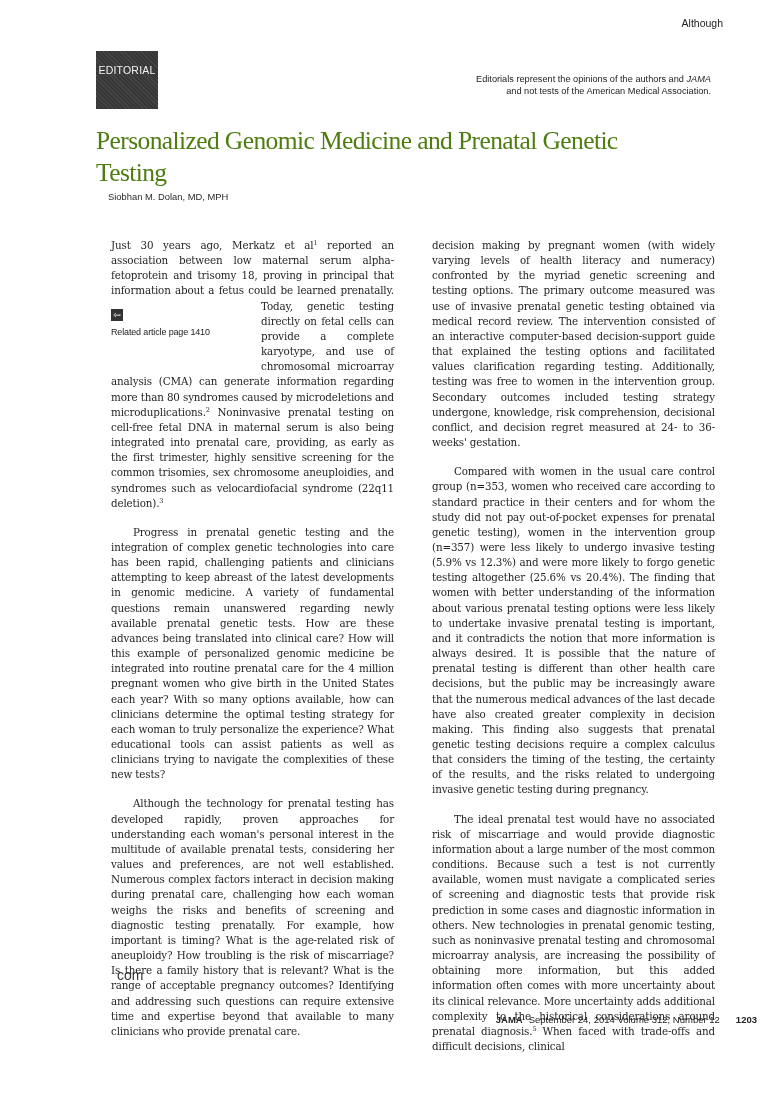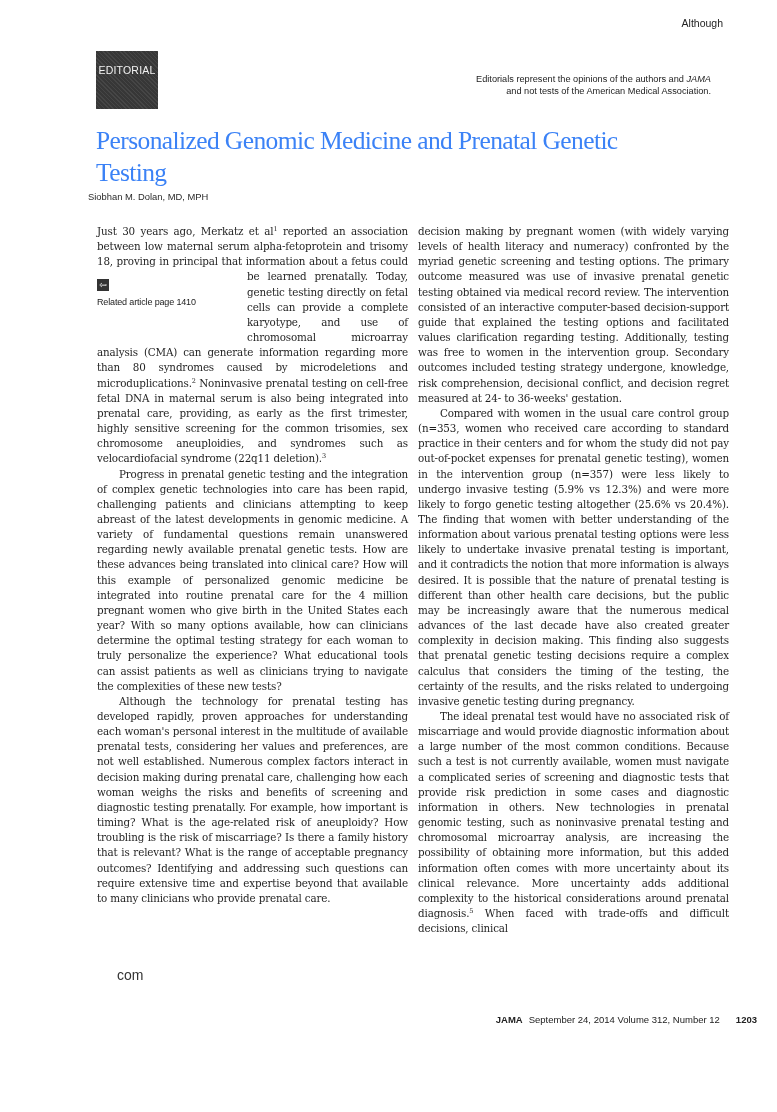--- a/index.html
+++ b/index.html
@@ -23,30 +23,30 @@
     color: #f2f2f2; font-size: 10.5px; letter-spacing: 0.2px;
   }
 
   #disclaimer {
     right: 66px; top: 73px; text-align: right; font-size: 9.2px; line-height: 12px; color: #222;
   }
   #disclaimer i { font-style: italic; }
 
   #title {
     left: 96px; top: 125px; width: 560px; font-size: 25.5px; line-height: 32px;
-    letter-spacing: -0.6px; color: #3b82f6; font-family: "Liberation Serif", "DejaVu Serif", serif;
+    letter-spacing: -0.6px; color: #4d7c0f; font-family: "Liberation Serif", "DejaVu Serif", serif;
     margin: 0; font-weight: normal;
   }
-  #byline { left: 88px; top: 191px; font-size: 9.4px; color: #2a2a2a; }
+  #byline { left: 108px; top: 191px; font-size: 9.4px; color: #2a2a2a; }
 
   .col {
     width: 311px; font-size: 10.35px; line-height: 15.15px; text-align: justify;
     color: #1f1f1f; letter-spacing: -0.15px;
   }
-  .col p { margin: 0; }
+  .col p { margin: 14px; }
   .col p.indent { text-indent: 22px; }
   #col-left { left: 97px; top: 224px; }
   #col-right { left: 418px; top: 224px; }
 
   #related {
     float: left; width: 140px; height: 72px; margin: 0 10px 0 0; position: relative;
   }
   #related-icon {
     position: absolute; left: 0; top: 10px; width: 12px; height: 12px; background: #333;
     color: #fff; font-size: 9px; line-height: 12px; text-align: center;

